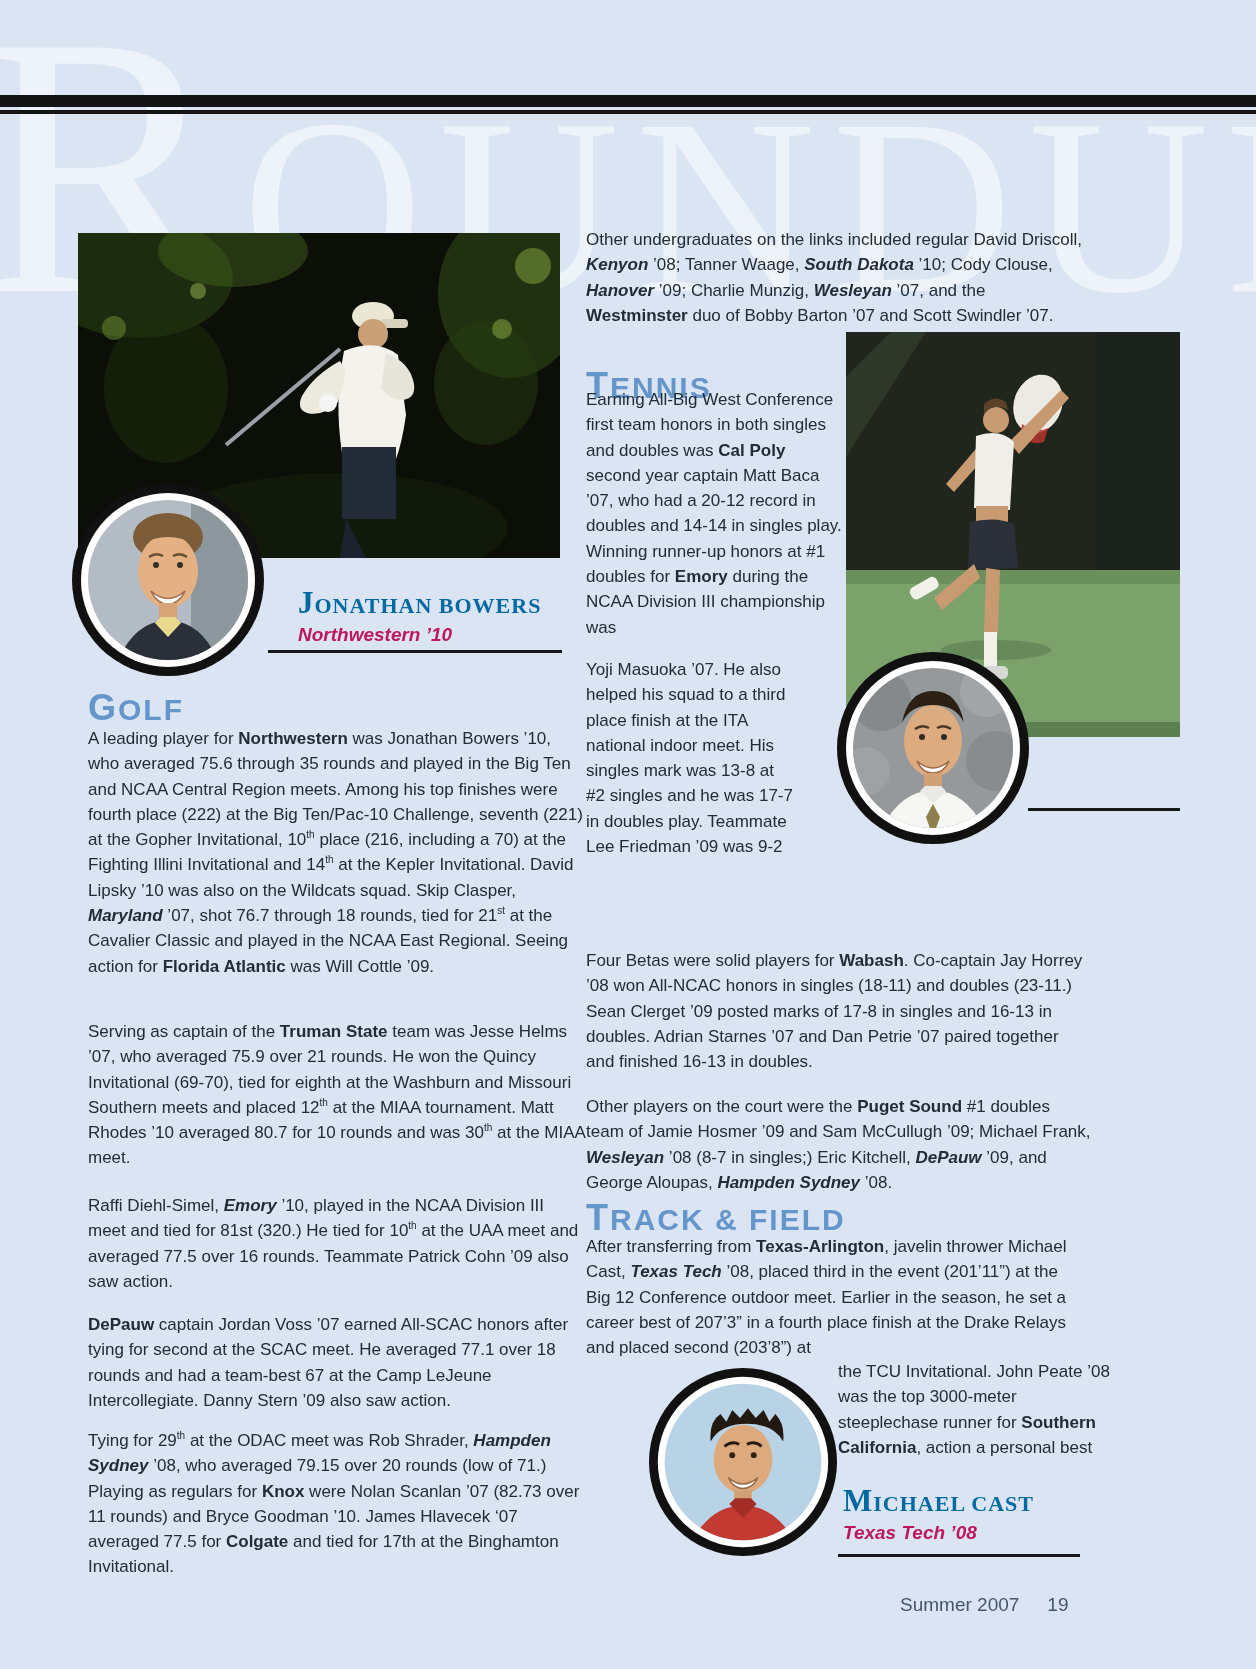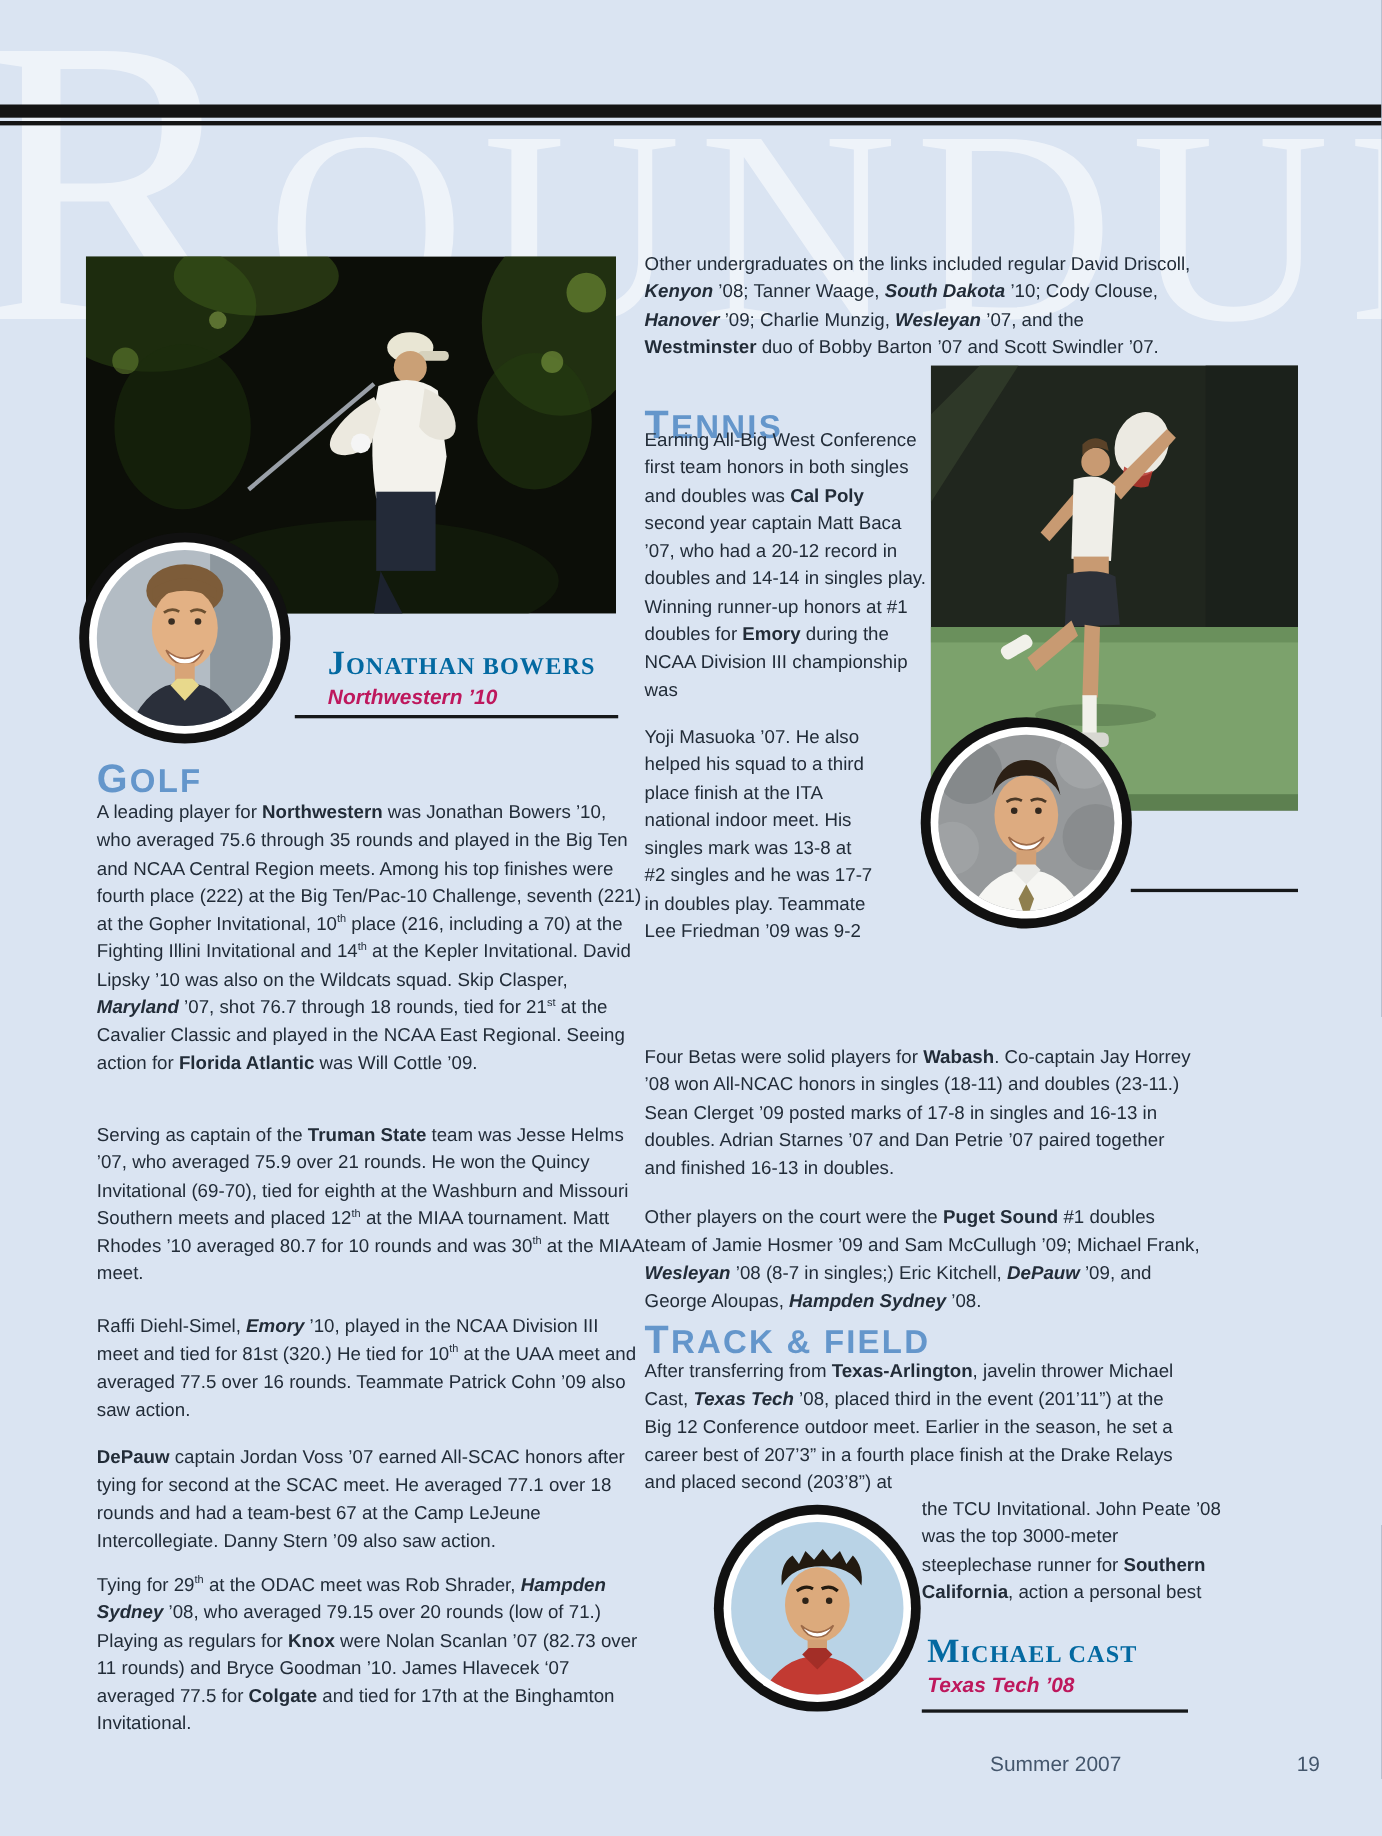--- a/index.html
+++ b/index.html
@@ -57,21 +57,21 @@
   #tennis-c{left:586px;top:884px;width:505px;}
   #tennis-p2{left:586px;top:948px;width:505px;}
   #tennis-p3{left:586px;top:1094px;width:505px;}
   #track-p1{left:586px;top:1234px;width:490px;}
   #track-p1b{left:838px;top:1359px;width:275px;}
   .s-b{font-weight:700;}
   .s-bi{font-weight:700;font-style:italic;}
   .s-sup{font-size:10px;vertical-align:super;line-height:0;}
   
   .footer{position:absolute;left:900px;top:1594px;width:300px;display:flex;
-          justify-content:space-between;gap:28px;font-size:19px;color:#44566c;}
+          justify-content:flex-start;gap:28px;font-size:19px;color:#44566c;}
 </style>
 </head>
 <body>
 
 <div class="page">
 
   <div class="watermark">
     <span class="wm-first">R</span>
       <span class="wm-rest">OUNDUP</span>
   </div>

